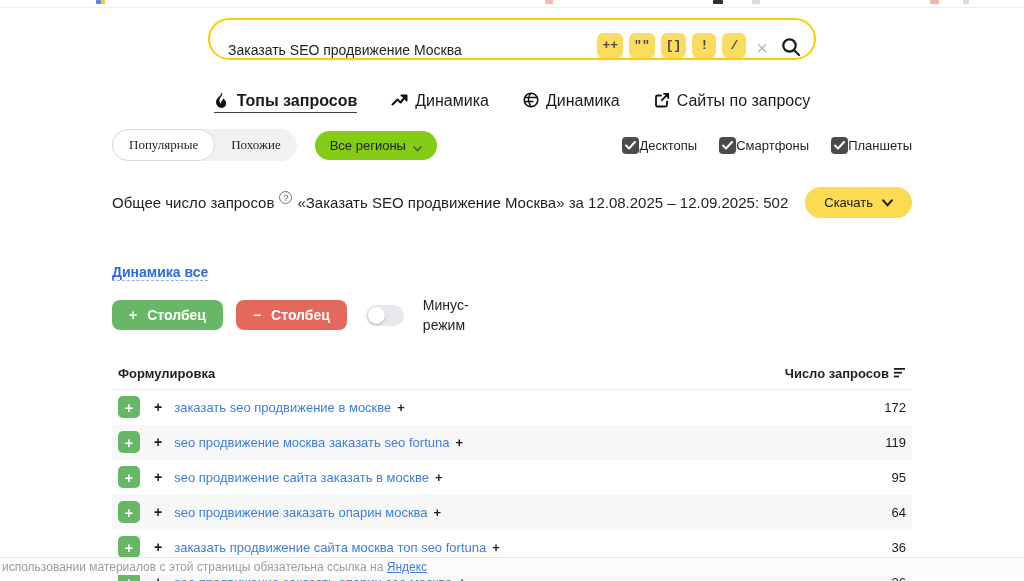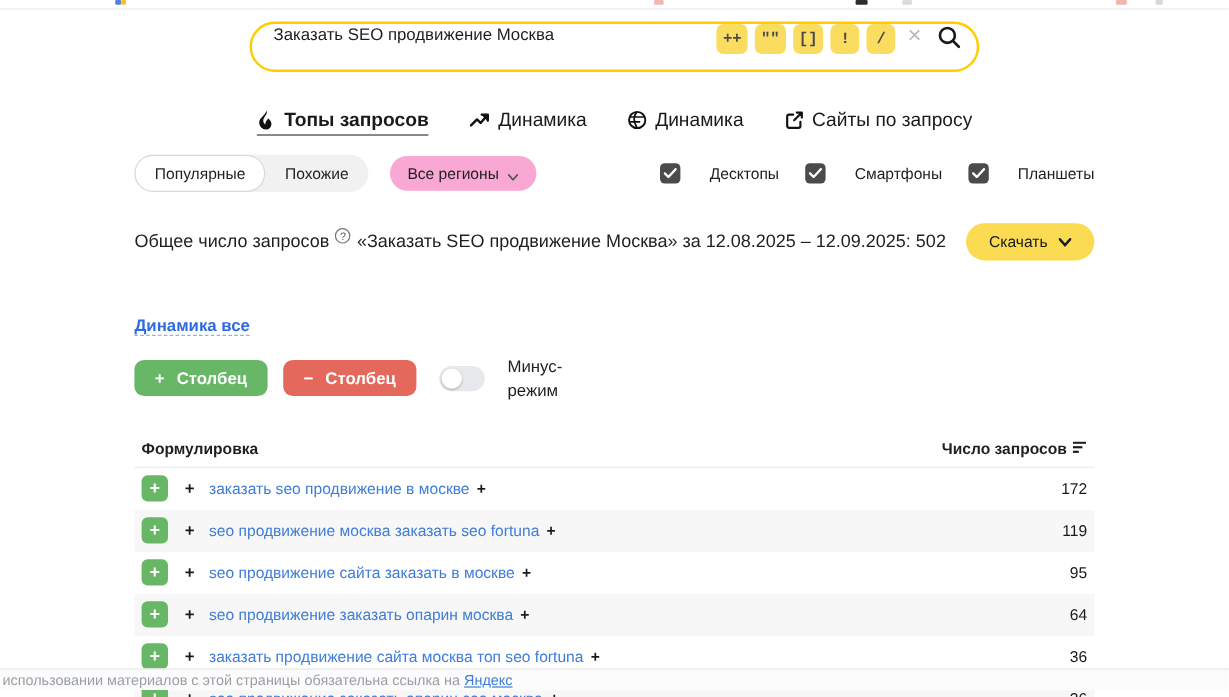--- a/index.html
+++ b/index.html
@@ -12,21 +12,21 @@
   
   .browser-strip { position: relative; height: 8px; border-bottom: 1px solid #ededed; background: #fff; }
   .frag { position: absolute; top: 0; height: 4px; border-radius: 1px; }
 
   .page { position: relative; height: 557px; }
 
   
   .search-wrap { display: flex; justify-content: center; margin-top: 10px; }
   .search-box {
     width: 608px; height: 42px; border: 2px solid #fc0; border-radius: 22px;
-    display: flex; align-items: flex-start; padding: 0 12px 0 18px; background: #fff;
+    display: flex; align-items: flex-end; padding: 0 12px 0 18px; background: #fff;
   }
   .search-input {
     flex: 1; border: none; outline: none; font-size: 14px; color: #1f1f1f;
     font-family: inherit; background: transparent;
   }
   .ops { display: flex; gap: 6px; align-items: center; margin-right: 10px; }
   .op-chip {
     min-width: 24px; height: 25px; padding: 0 5px; border: none; cursor: pointer;
     background: #fadc60; border-radius: 6px; font-size: 13px; font-weight: 700;
     color: #4a4a4a; display: flex; align-items: center; justify-content: center;
@@ -42,26 +42,26 @@
   .tab.active .lbl { font-weight: 700; }
   .tab.active { border-bottom: 1.5px solid #3c3c3c; }
 
   
   .col { width: 800px; margin: 0 auto; }
 
   
   .filter-row { display: flex; align-items: center; justify-content: space-between; margin-top: 16px; }
   .filter-left { display: flex; align-items: center; gap: 18px; }
   .seg-group { display: flex; background: #f1f1f2; border-radius: 17px; }
-  .seg { padding: 7px 16px; font-size: 13px; border-radius: 17px; cursor: pointer; border: none; background: transparent; font-family: Liberation Sans, sans-serif; color: #1f1f1f; }
+  .seg { padding: 7px 16px; font-size: 13px; border-radius: 17px; cursor: pointer; border: none; background: transparent; font-family: Liberation Serif, serif; color: #1f1f1f; }
   .seg.active { background: #fff; border: 1px solid #d9d9d9; }
-  .pill-select { display: flex; align-items: flex-end; gap: 7px; background: #f9a8d4; border-radius: 17px; padding: 7px 15px; font-size: 13px; cursor: pointer; border: none; font-family: inherit; color: #1f1f1f; }
+  .pill-select { display: flex; align-items: flex-end; gap: 7px; background: #84cc16; border-radius: 17px; padding: 7px 15px; font-size: 13px; cursor: pointer; border: none; font-family: inherit; color: #1f1f1f; }
   .chev { width: 9px; height: 9px; }
   .device-checks { display: flex; gap: 22px; }
-  .check-item { display: flex; align-items: center; gap: 24px; font-size: 13px; cursor: pointer; }
+  .check-item { display: flex; align-items: center; gap: 0; font-size: 13px; cursor: pointer; }
   .checkbox { width: 17px; height: 17px; background: #4b4b4b; border-radius: 4px; display: flex; align-items: center; justify-content: center; }
 
   
   .summary-row { display: flex; align-items: center; justify-content: space-between; margin-top: 26px; }
   .summary-text { font-size: 15px; display: flex; align-items: center; gap: 4px; }
   .info-icon { width: 13px; height: 13px; border: 1px solid #777; border-radius: 50%; font-size: 9px; color: #555; display: inline-flex; align-items: center; justify-content: center; position: relative; top: -5px; margin: 0 1px; }
   .download-btn { display: flex; align-items: center; gap: 9px; background: #fadb52; border: none; border-radius: 16px; padding: 8px 19px; font-size: 13px; font-weight: 500; cursor: pointer; font-family: inherit; color: #1a1a1a; }
 
   
   .add-all { display: inline-block; margin-top: 46px; font-size: 14px; font-weight: 700; color: #2f6be0; text-decoration: none; border-bottom: 1px dashed #8fb0ec; cursor: pointer; }

